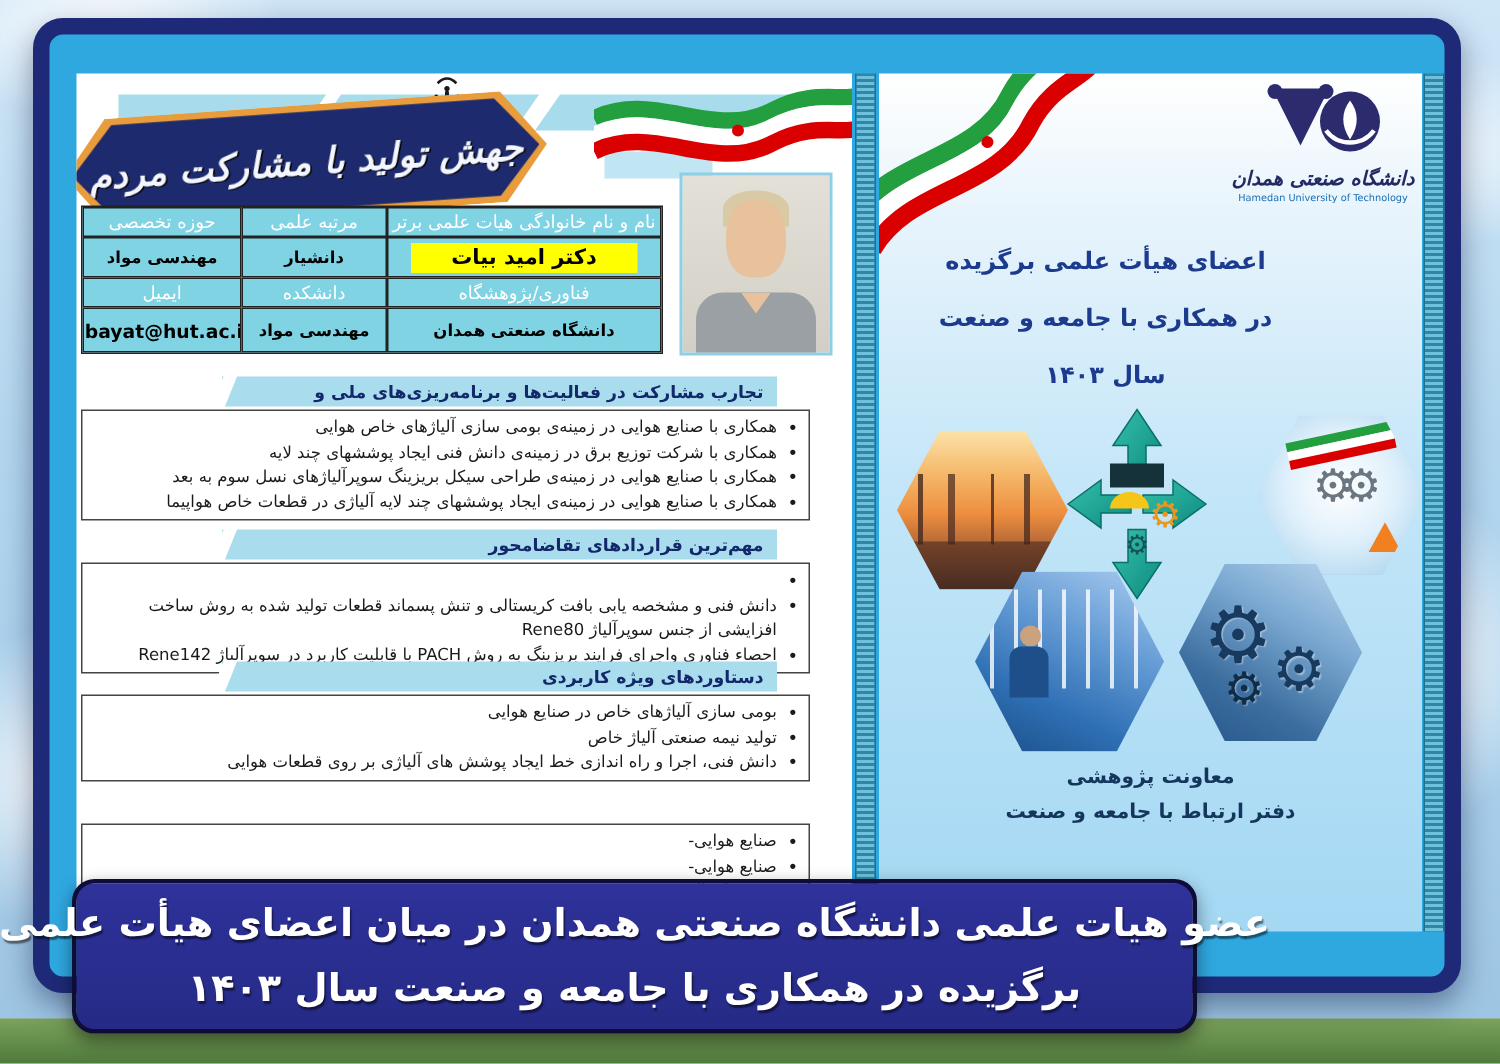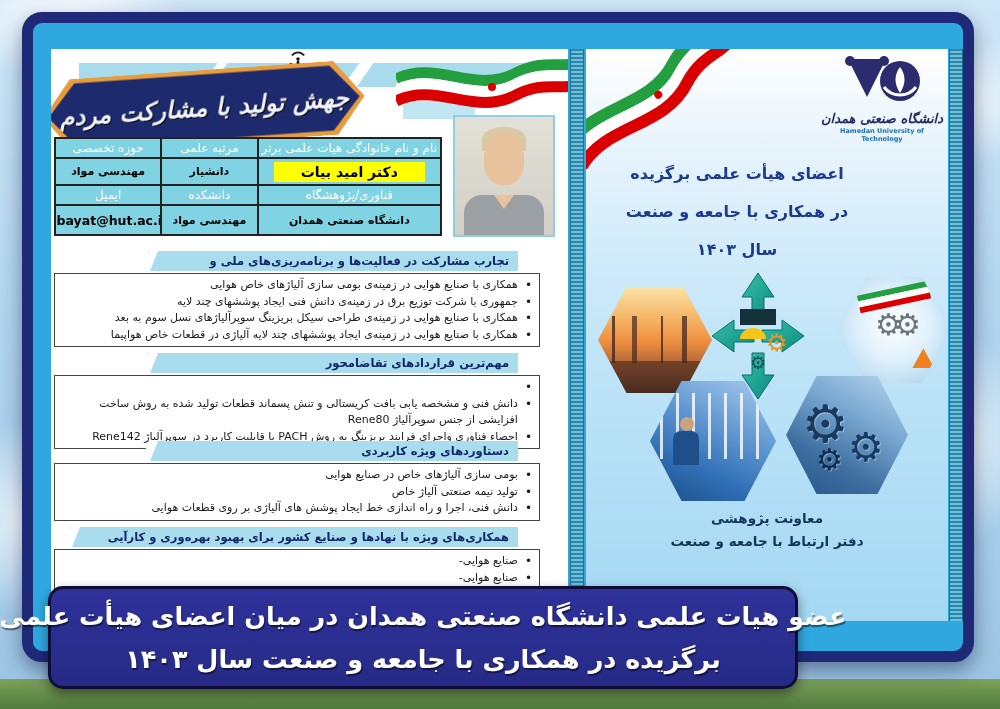--- a/index.html
+++ b/index.html
@@ -98,21 +98,21 @@
   .bul-box {
     position:absolute; left:3px; width:486px; background:#fff;
     border:1px solid #444; direction:rtl; padding:3px 7px 3px 4px;
   }
   .bullet { display:flex; align-items:flex-start; font-size:11px; line-height:16.5px; color:#1a1a1a; }
   .bullet .dot { margin-left:7px; font-size:12px; line-height:16.5px; }
 
   
   .uni-logo { position:absolute; right:4px; top:6px; width:124px; text-align:center; }
   .uni-fa { font-family:"DejaVu Serif", serif; font-style:italic; font-weight:bold; font-size:13px; color:#232a63; direction:rtl; margin-top:-4px; }
-  .uni-en { font-size:6.5px; font-weight:bold; color:#1a6fb5; margin-top:1px; }
+  .uni-en { font-size:6.5px; font-weight:normal; color:#1a6fb5; margin-top:1px; }
 
   .r-title { position:absolute; left:0; right:60px; top:106px; text-align:center; direction:rtl;
     color:#1c3b8e; font-weight:bold; font-size:16px; line-height:38px; }
 
   .hex { position:absolute; clip-path:polygon(0 50%, 25% 0, 75% 0, 100% 50%, 75% 100%, 25% 100%);
     filter:drop-shadow(2px 3px 3px rgba(0,30,60,.35)); overflow:hidden; }
   .hex-industry { background:linear-gradient(180deg,#fbe3a9 0%,#f5b768 28%,#ee8e3f 52%,#a05c35 78%,#54392a 100%); }
   .hex-industry .towers { position:absolute; left:0; right:0; bottom:28%; height:45%;
     background:
       linear-gradient(90deg, transparent 0 12%, rgba(70,40,30,.8) 12% 15%, transparent 15% 30%, rgba(70,40,30,.7) 30% 34%, transparent 34% 55%, rgba(70,40,30,.8) 55% 57%, transparent 57% 74%, rgba(70,40,30,.75) 74% 78%, transparent 78%); }
@@ -219,21 +219,21 @@
     </div>
 
     <div class="sec-h" style="top:202px;width:370px;">تجارب مشارکت در فعالیت‌ها و برنامه‌ریزی‌های ملی و منطقه‌ای</div>
     <div class="bul-box" style="top:224px;">
       <div class="bullet">
           <span class="dot">•</span>
           <span>همکاری با صنایع هوایی در زمینه‌ی بومی سازی آلیاژهای خاص هوایی</span>
         </div>
       <div class="bullet">
           <span class="dot">•</span>
-          <span>جمهوری با شرکت توزیع برق در زمینه‌ی دانش فنی ایجاد پوششهای چند لایه</span>
+          <span>همکاری با شرکت توزیع برق در زمینه‌ی دانش فنی ایجاد پوششهای چند لایه</span>
         </div>
       <div class="bullet">
           <span class="dot">•</span>
           <span>همکاری با صنایع هوایی در زمینه‌ی طراحی سیکل بریزینگ سوپرآلیاژهای نسل سوم به بعد</span>
         </div>
       <div class="bullet">
           <span class="dot">•</span>
           <span>همکاری با صنایع هوایی در زمینه‌ی ایجاد پوششهای چند لایه آلیاژی در قطعات خاص هواپیما</span>
         </div>
     </div>
@@ -262,21 +262,20 @@
       <div class="bullet">
           <span class="dot">•</span>
           <span>تولید نیمه صنعتی آلیاژ خاص</span>
         </div>
       <div class="bullet">
           <span class="dot">•</span>
           <span>دانش فنی، اجرا و راه اندازی خط ایجاد پوشش های آلیاژی بر روی قطعات هوایی</span>
         </div>
     </div>
 
-    <div class="sec-h" style="top:478px;width:448px;">همکاری‌های ویژه با نهادها و صنایع کشور برای بهبود بهره‌وری و کارآیی</div>
     <div class="bul-box" style="top:500px;">
       <div class="bullet">
           <span class="dot">•</span>
           <span>صنایع هوایی-</span>
         </div>
       <div class="bullet">
           <span class="dot">•</span>
           <span>صنایع هوایی-</span>
         </div>
       <div class="bullet">

